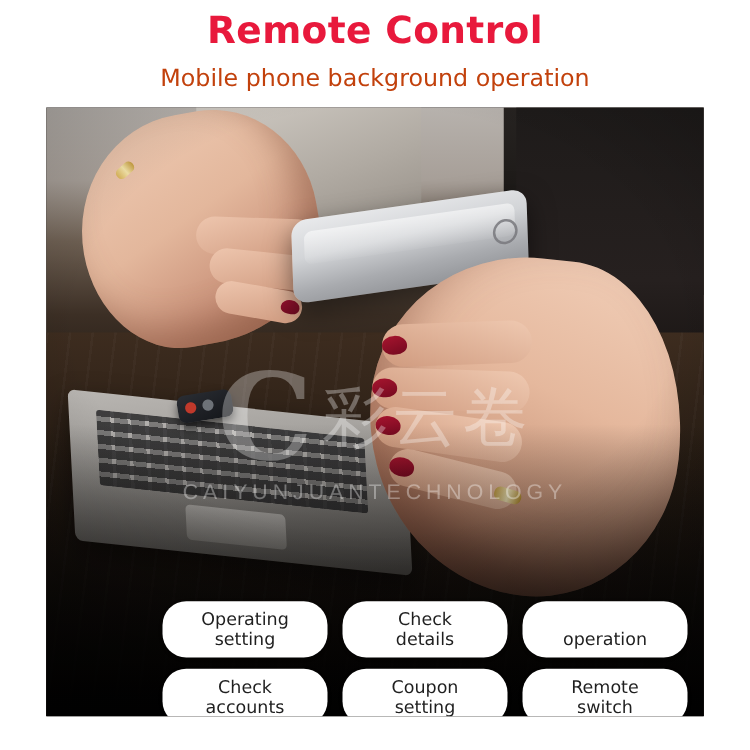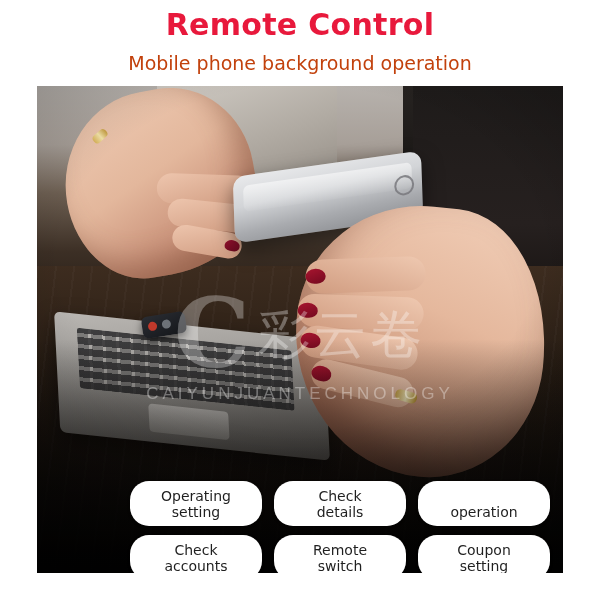--- a/index.html
+++ b/index.html
@@ -414,22 +414,22 @@
       <div class="pill">
         <span><span>Check</span><br><span>details</span></span>
       </div>
       <div class="pill">
         <span><br><span>operation</span></span>
       </div>
       <div class="pill">
         <span><span>Check</span><br><span>accounts</span></span>
       </div>
       <div class="pill">
+        <span><span>Coupon</span><br><span>setting</span></span>
+      </div>
+      <div class="pill">
         <span><span>Remote</span><br><span>switch</span></span>
-      </div>
-      <div class="pill">
-        <span><span>Coupon</span><br><span>setting</span></span>
       </div>
 
     </div>
   </div>
 
 </div>
 
 </body></html>

